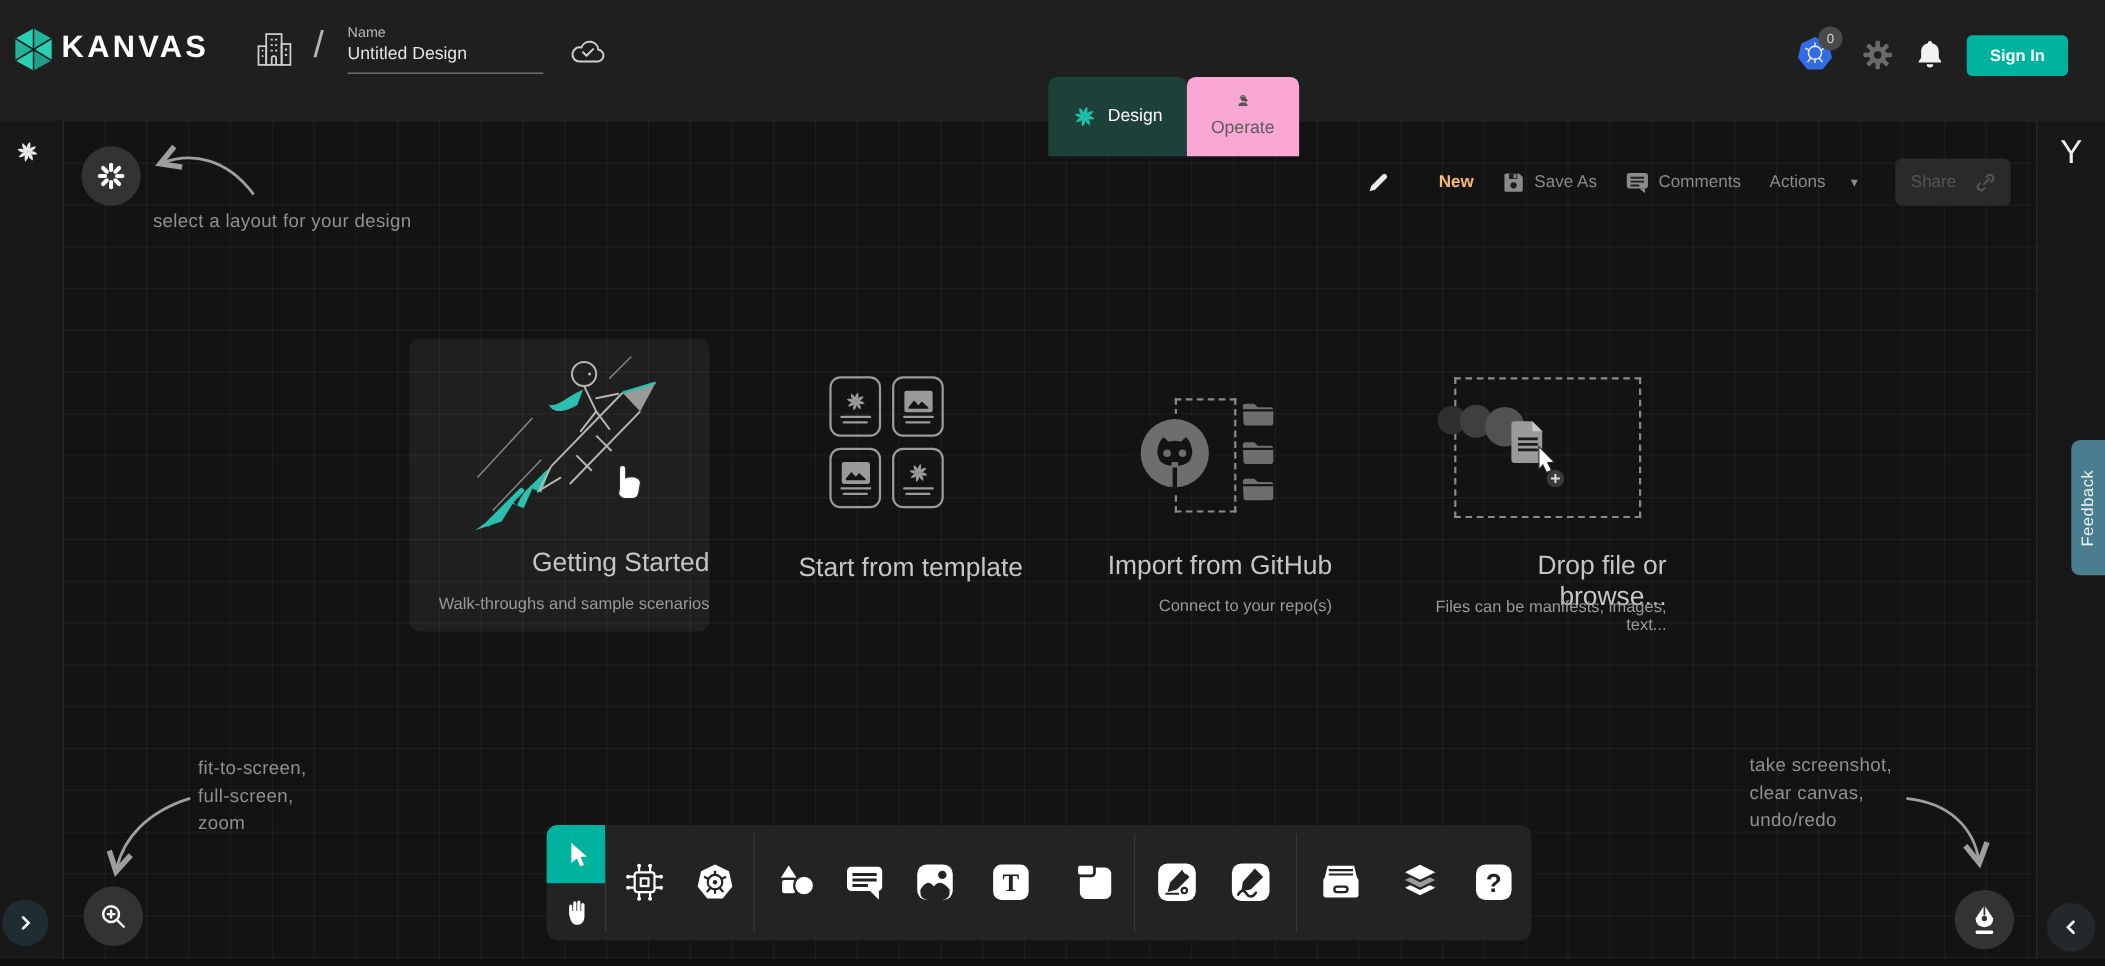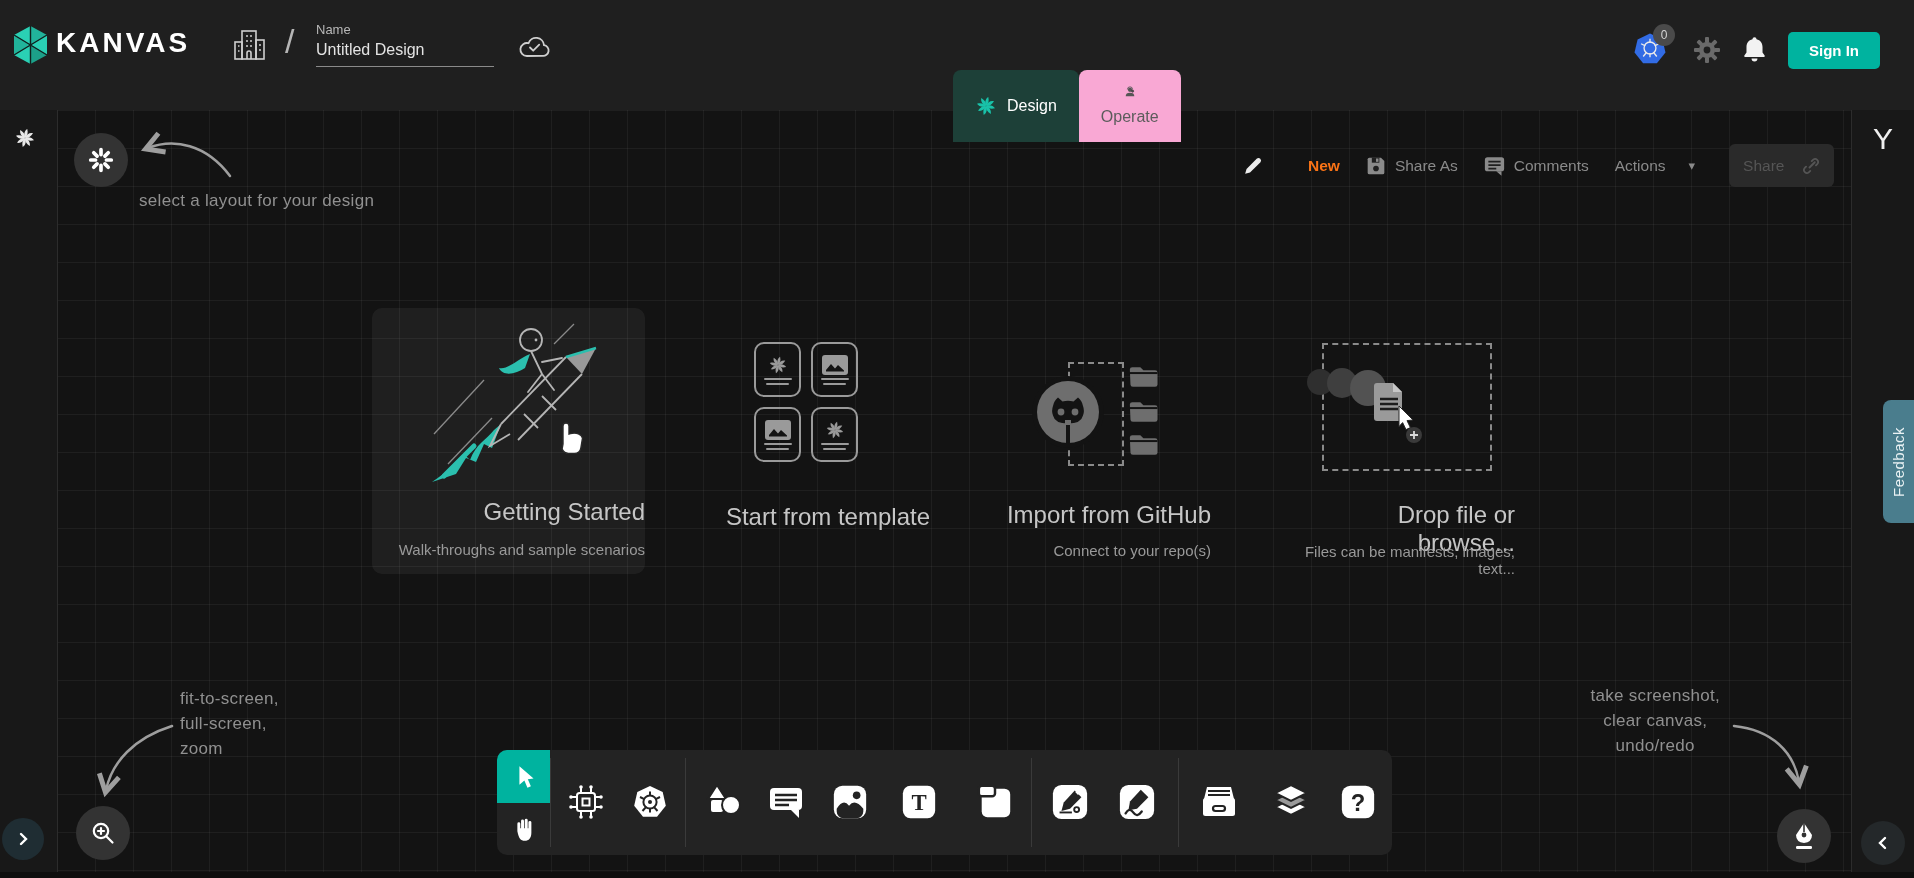--- a/index.html
+++ b/index.html
@@ -58,21 +58,21 @@
   
   .btoolbar{position:absolute;left:497px;top:640px;width:895px;height:105px;background:#232323;border-radius:10px;}
   .bt-div{position:absolute;top:8px;bottom:8px;width:1px;background:#3a3a3a;}
   .tool{position:absolute;top:30px;width:44px;height:44px;display:flex;align-items:center;justify-content:center;cursor:pointer;}
   .seltile{position:absolute;left:0;top:0;width:53px;height:53px;background:#00B39F;border-radius:10px 0 0 0;
      display:flex;align-items:center;justify-content:center;cursor:pointer;}
   .handtile{position:absolute;left:0;top:53px;width:53px;height:52px;display:flex;align-items:center;justify-content:center;cursor:pointer;}
   
   .dtoolbar{position:absolute;left:1242px;top:34px;height:43px;display:flex;align-items:center;color:#8a8a8a;font-size:15.5px;}
   .dt-item{display:flex;align-items:center;gap:9px;margin-right:26px;cursor:pointer;white-space:nowrap;}
-  .dt-new{color:#f97316;font-weight:700;gap:44px;}
+  .dt-new{color:#fdba74;font-weight:700;gap:44px;}
   .sharepill{width:105px;height:43px;background:#2a2a2a;border-radius:6px;display:flex;align-items:center;
      justify-content:space-between;padding:0 14px;box-sizing:border-box;color:#555;cursor:default;}
   .feedback{position:absolute;left:1883px;top:290px;width:31px;height:123px;background:#4a7d8d;border-radius:8px 0 0 8px;
      display:flex;align-items:center;justify-content:center;cursor:pointer;}
   .vtext{writing-mode:vertical-rl;transform:rotate(180deg);font-size:15px;color:#eaf2f4;letter-spacing:.5px;}
 </style>
 </head>
 <body>
 
 <svg width="0" height="0" style="position:absolute">
@@ -231,21 +231,21 @@
     </svg>
 
     <div class="note-text" style="left:139px;top:78px">select a layout for your design</div>
 
     <div class="note-text" style="left:180px;top:576px">
       <div>fit-to-screen,</div>
       <div>full-screen,</div>
       <div>zoom</div>
     </div>
 
-    <div class="note-text" style="right:194px;top:573px;text-align:center">
+    <div class="note-text" style="right:194px;top:573px;text-align:left">
       <div>take screenshot,</div>
       <div>clear canvas,</div>
       <div>undo/redo</div>
     </div>
 
     <div class="card card1">
       <svg style="position:absolute;left:32px;top:6px" width="210" height="178" viewBox="0 0 210 178">
         <g stroke="#8a8a8a" stroke-width="1.3">
           <path d="M30 120 L80 66"></path>
             <path d="M44 150 L88 104"></path>
@@ -365,21 +365,21 @@
         </svg>
         <span>New</span>
       </div>
       <div class="dt-item">
         <svg width="20" height="20" viewBox="0 0 24 24">
           <path d="M2 4 a2 2 0 0 1 2 -2 h14 l4 4 v14 a2 2 0 0 1 -2 2 H4 a2 2 0 0 1 -2 -2 Z" fill="#8a8a8a"></path>
           <rect x="7" y="2" width="9" height="6" fill="#1f1f1f"></rect>
             <rect x="12" y="3" width="3" height="4" fill="#8a8a8a"></rect>
           <circle cx="12" cy="15" r="3.4" fill="#1f1f1f"></circle>
         </svg>
-        <span>Share As</span>
+        <span>Save As</span>
       </div>
       <div class="dt-item">
         <svg width="21" height="20" viewBox="0 0 24 22">
           <rect x="1" y="1" width="22" height="16" rx="3" fill="#8a8a8a"></rect>
           <path d="M14 17 l6 5 v-5 Z" fill="#8a8a8a"></path>
           <g stroke="#1f1f1f" stroke-width="2">
               <path d="M5 6 h14 M5 10 h14 M5 14 h9"></path>
             </g>
         </svg>
         <span>Comments</span>

